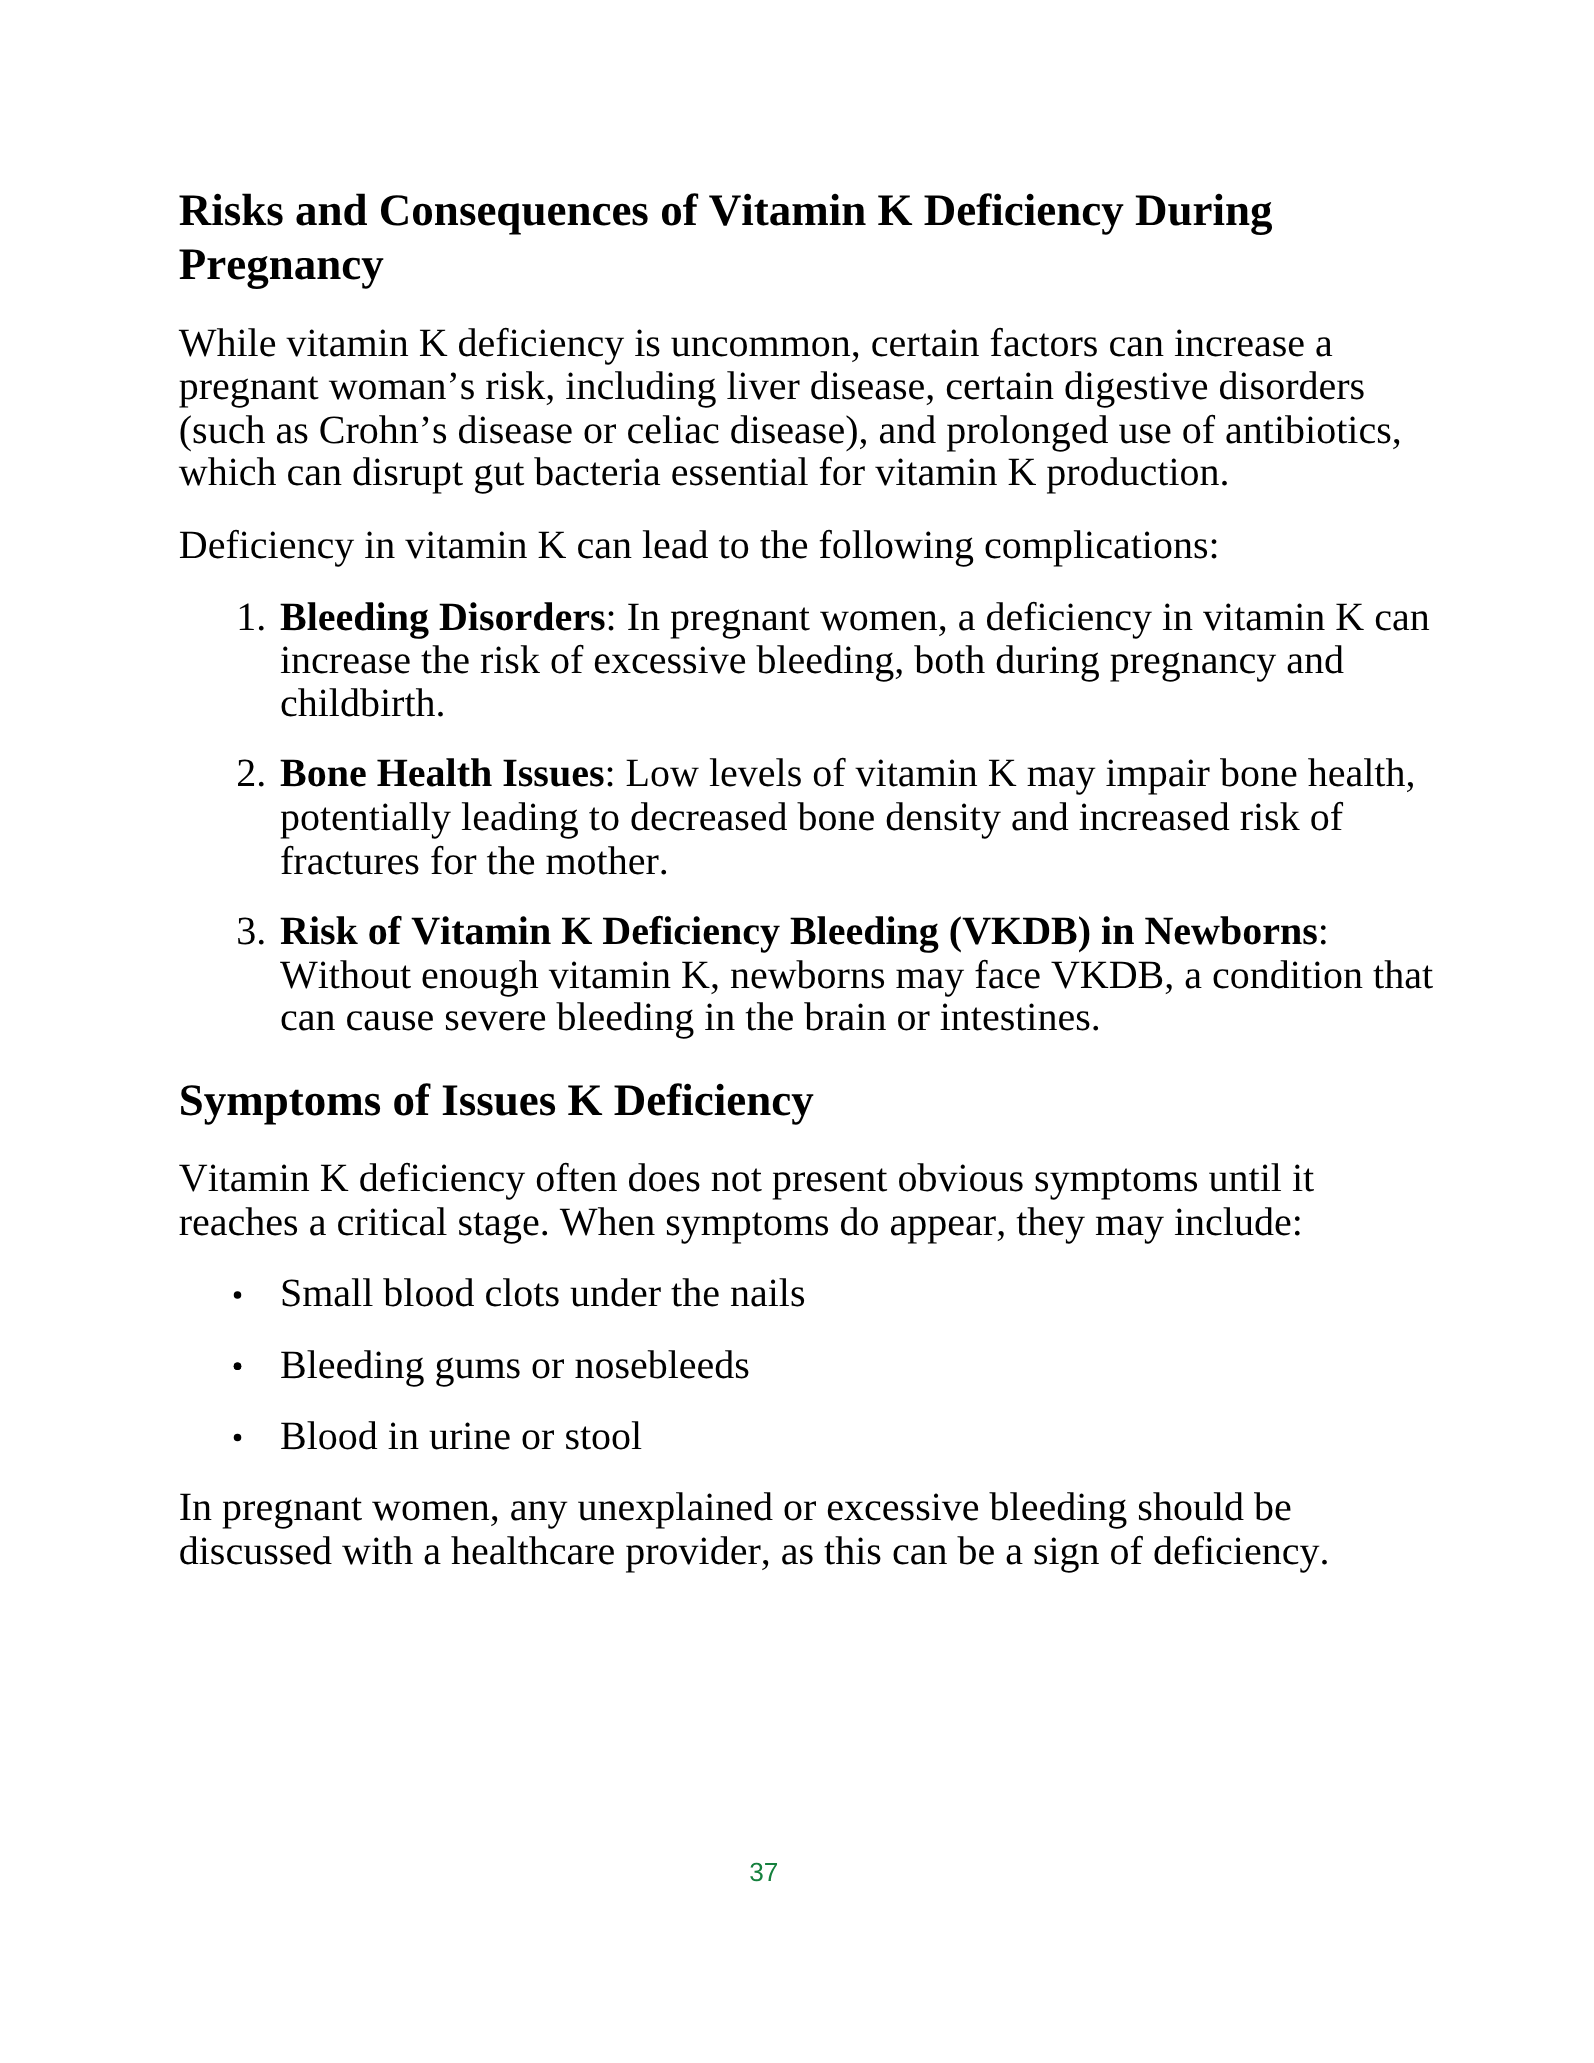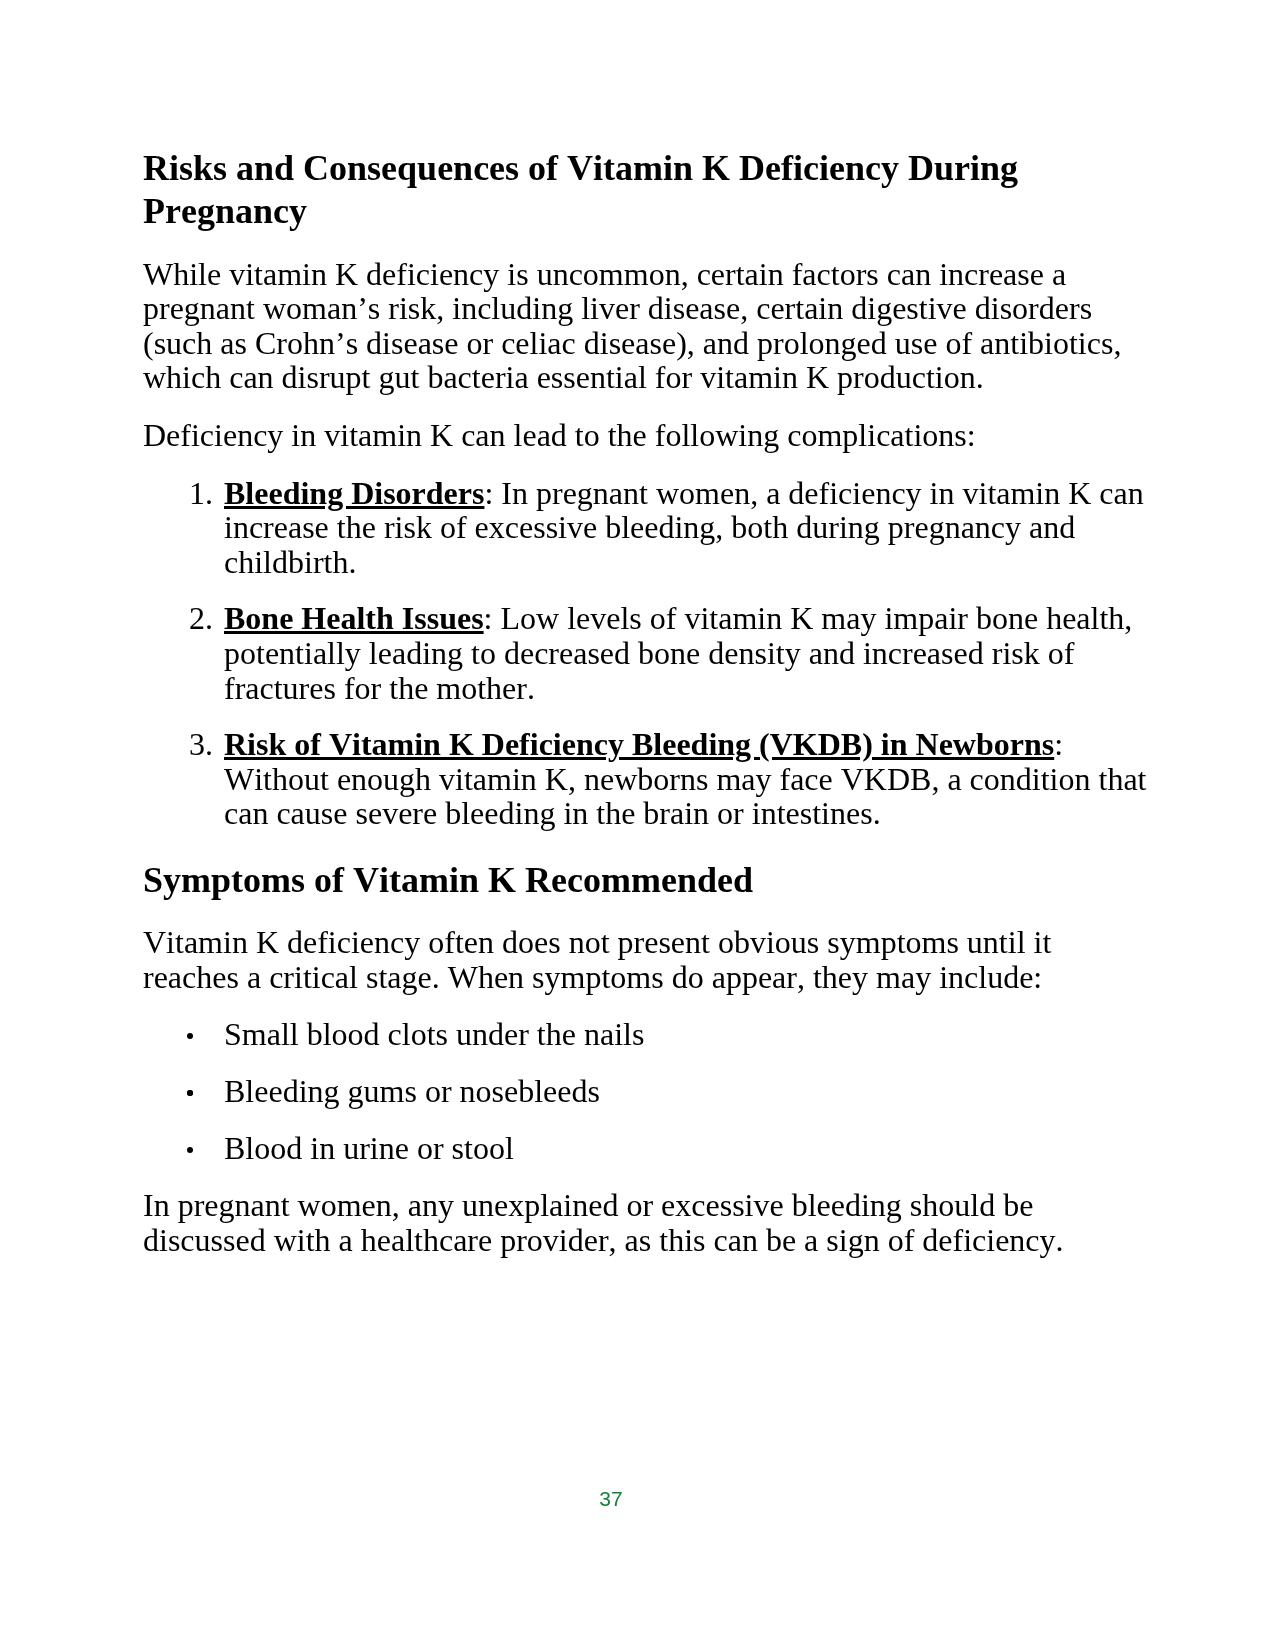--- a/index.html
+++ b/index.html
@@ -62,21 +62,20 @@
     position: absolute;
     left: 44px;
     top: 16px;
     width: 6px;
     height: 6px;
     border-radius: 50%;
     background: #000000;
   }
   .bold-lead {
     font-weight: bold;
-    text-decoration: underline;
   }
   .page-footer {
     position: absolute;
     left: 0;
     right: 0;
     top: 1487px;
     text-align: center;
     font-family: "Liberation Sans", "DejaVu Sans", sans-serif;
     font-size: 21px;
     line-height: 24px;
@@ -103,21 +102,21 @@
       <li>
         <span class="num-marker">2.</span>
         <span class="bold-lead">Bone Health Issues</span><span>: Low levels of vitamin K may impair bone health, potentially leading to decreased bone density and increased risk of fractures for the mother.</span>
       </li>
       <li>
         <span class="num-marker">3.</span>
         <span class="bold-lead">Risk of Vitamin K Deficiency Bleeding (VKDB) in Newborns</span><span>: Without enough vitamin K, newborns may face VKDB, a condition that can cause severe bleeding in the brain or intestines.</span>
       </li>
     </ol>
 
-    <h2>Symptoms of Vitamin K Recommended</h2>
+    <h2>Symptoms of Issues K Deficiency</h2>
 
     <p>Vitamin K deficiency often does not present obvious symptoms until it reaches a critical stage. When symptoms do appear, they may include:</p>
 
     <ul class="bullist">
       <li>
         <span class="bullet-dot"></span>
         <span>Small blood clots under the nails</span>
       </li>
       <li>
         <span class="bullet-dot"></span>

